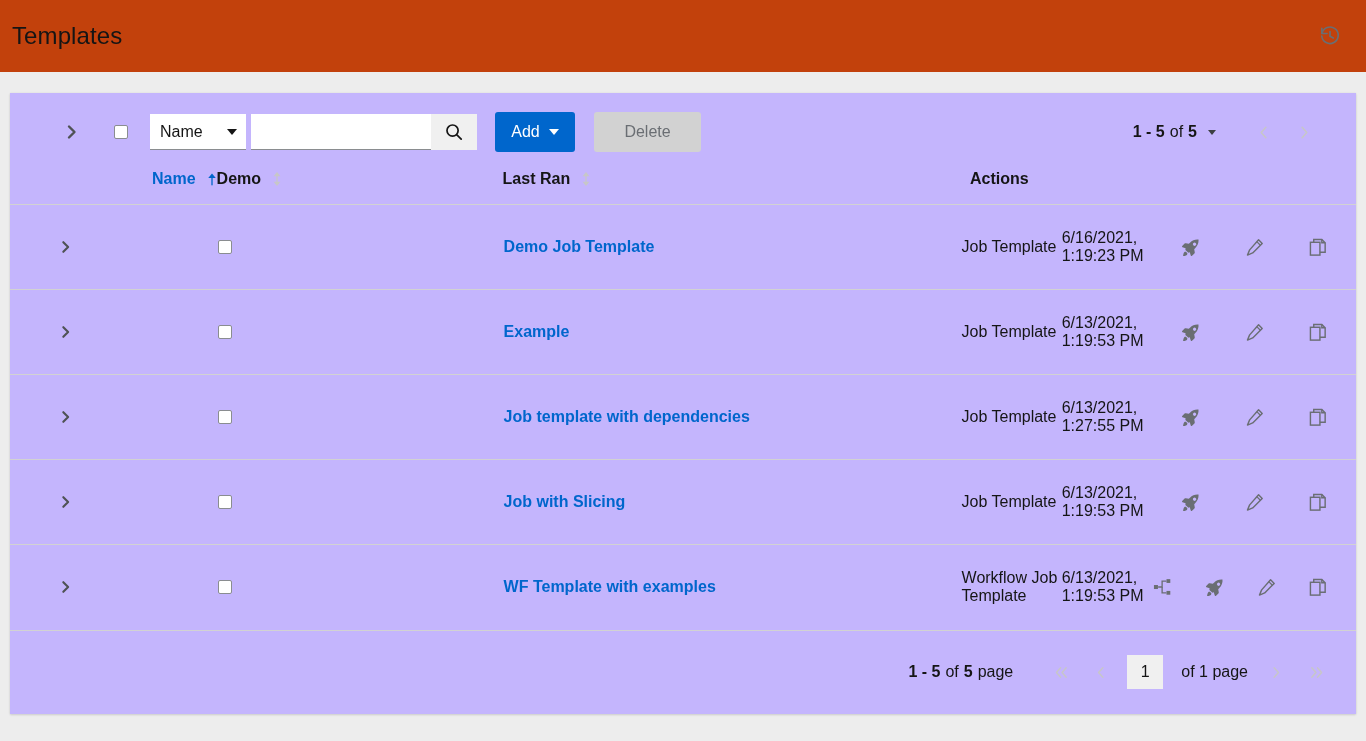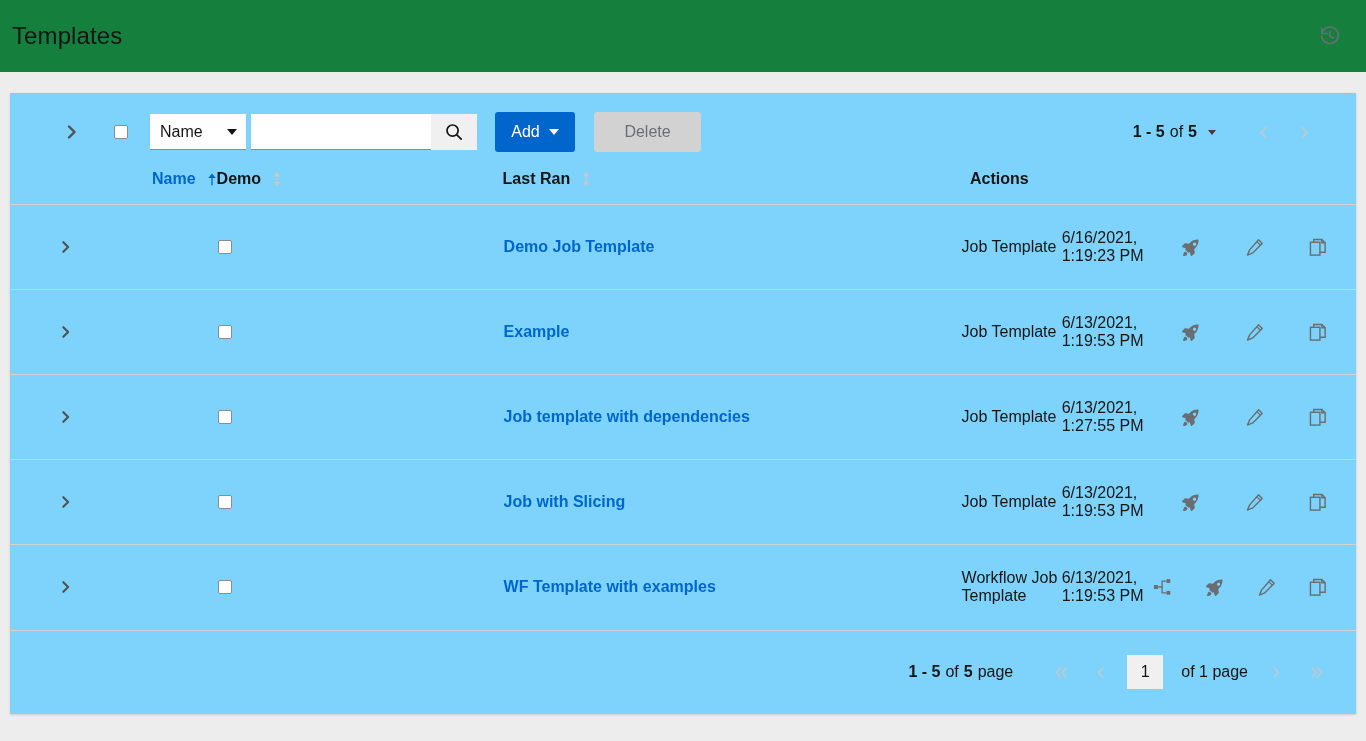--- a/index.html
+++ b/index.html
@@ -8,21 +8,21 @@
     width: 1366px; height: 741px;
     background: #ededed;
     font-family: "Liberation Sans", sans-serif;
     -webkit-font-smoothing: antialiased;
   }
 
   
   .page-header {
     position: relative;
     height: 72px;
-    background: #15803d;
+    background: #c2410c;
     display: flex;
     align-items: center;
     padding: 0 20px 0 12px;
   }
   .page-title {
     font-size: 24px;
     font-weight: 400;
     color: #151515;
     letter-spacing: .1px;
   }
@@ -37,21 +37,21 @@
     background: none; border: none; cursor: pointer;
     color: #6a6e73;
     padding: 0;
   }
 
   
   .card {
     position: absolute;
     left: 10px; top: 93px;
     width: 1346px;
-    background: #7dd3fc;
+    background: #c4b5fd;
     box-shadow: 0 1px 2px 0 rgba(3,3,3,.12), 0 0 2px 0 rgba(3,3,3,.06);
   }
 
   
   .toolbar {
     display: flex;
     align-items: center;
     padding: 19px 16px 18px 16px;
     min-height: 76px;
   }

